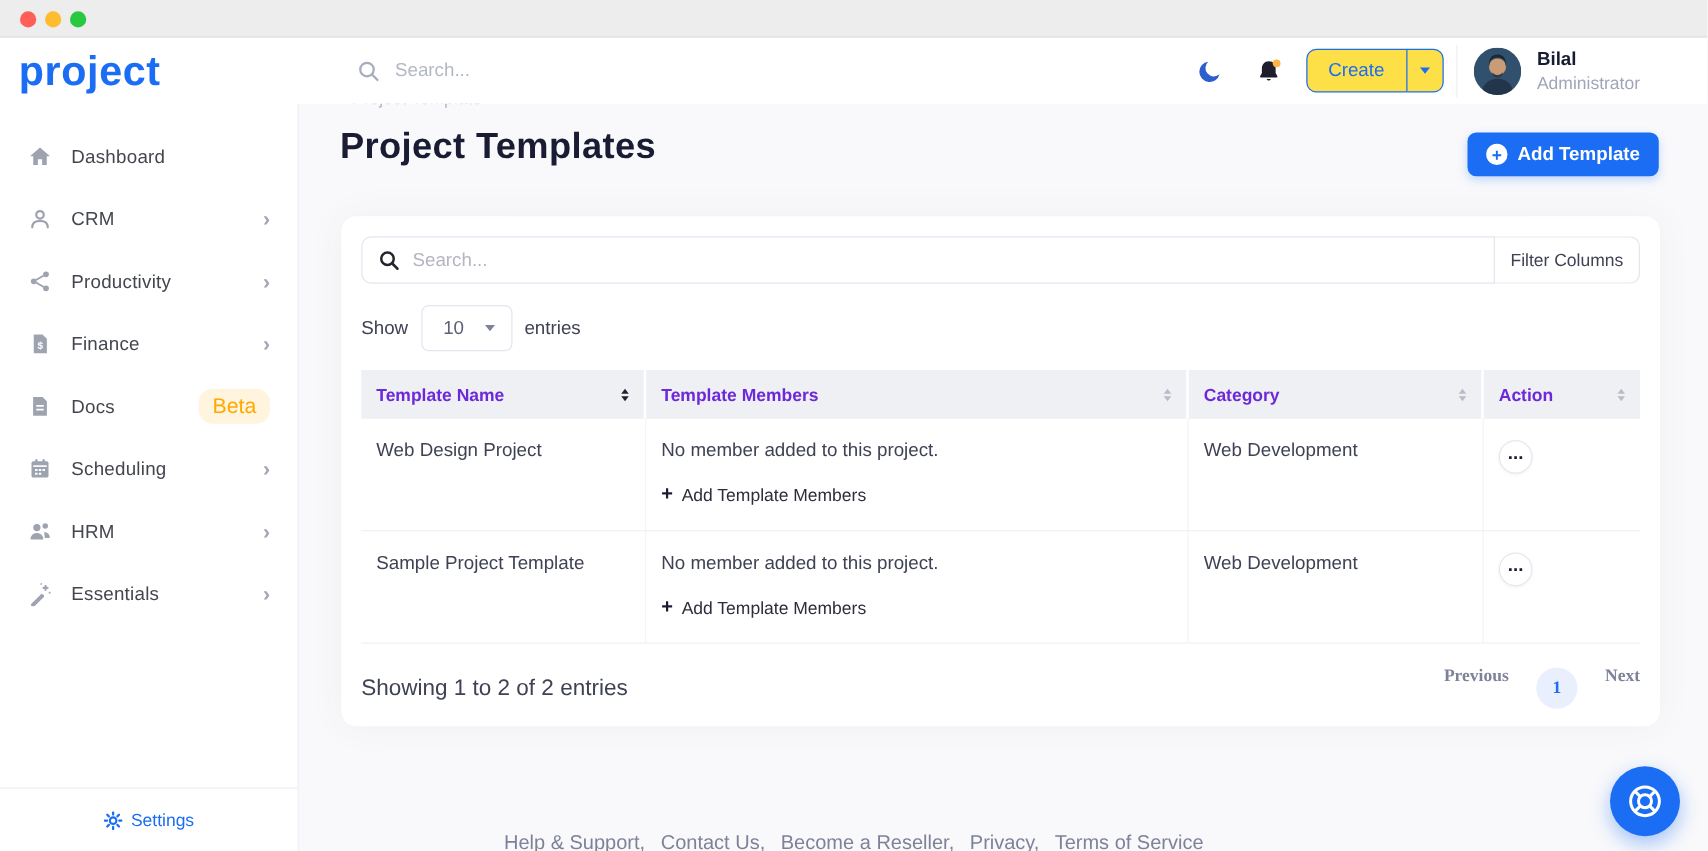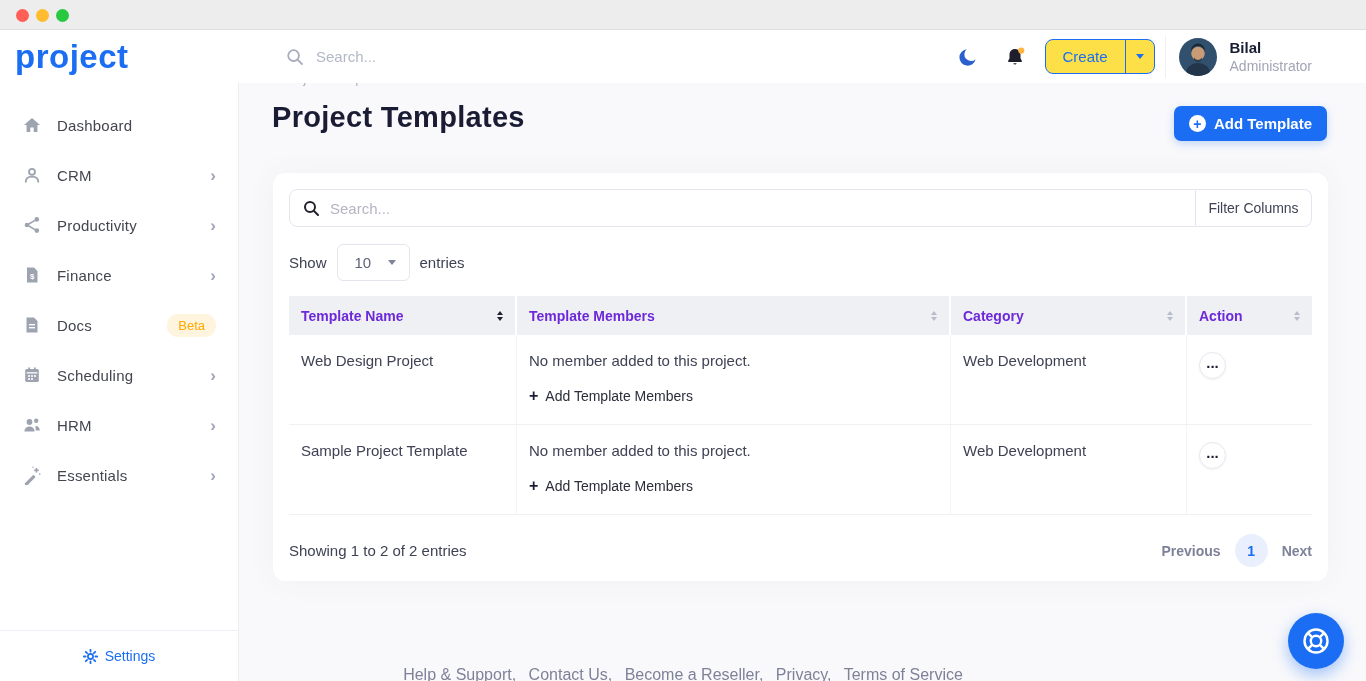--- a/index.html
+++ b/index.html
@@ -41,21 +41,21 @@
   .who .nm { font-size:15px; font-weight:700; color:#181c32; line-height:19px; }
   .who .rl { font-size:14px; color:#a1a5b7; line-height:18px; }
 
   
   .sidebar { position:absolute; top:83px; left:0; width:239px; bottom:0; background:#fff;
     border-right:1px solid #ebedf3; z-index:10; padding-top:17px; }
   .sitem { height:50px; display:flex; align-items:center; padding:0 22px; cursor:pointer; }
   .sitem .ic { width:20px; height:20px; flex:0 0 auto; display:flex; align-items:center; justify-content:center; }
   .sitem .lb { margin-left:15px; font-size:15px; color:#44464f; letter-spacing:.2px; }
   .sitem .chev { margin-left:auto; color:#a1a5b7; font-size:17px; line-height:1; font-weight:700; }
-  .badge { margin-left:auto; background:#fff4de; color:#ffa800; font-size:13px;
+  .badge { margin-left:auto; background:#fff4de; color:#ffa800; font-size:17px;
     padding:4px 11px; border-radius:11px; }
   .side-foot { position:absolute; bottom:0; left:0; right:0; height:51px;
     border-top:1px solid #eff0f5; display:flex; align-items:center; justify-content:center;
     gap:7px; color:#1b6ef3; font-size:14px; cursor:pointer; background:#fff; }
 
   
   .main { position:absolute; left:240px; top:83px; right:0; bottom:0; background:#f9f9fb; }
   .breadcrumb { position:absolute; left:33px; top:-13px; font-size:14px; color:#b5b5c3; }
   .page-title { position:absolute; left:32px; top:18px; font-size:29px; font-weight:800;
     color:#191c33; letter-spacing:.3px; }
@@ -105,23 +105,23 @@
   .td:last-child { border-right:none; }
   .add-member { margin-top:19px; display:flex; align-items:center; gap:7px; font-size:14px;
     color:#2b2d3a; cursor:pointer; }
   .add-member .pl { font-weight:800; font-size:16px; color:#191c33; line-height:1; }
   .more-btn { width:27px; height:27px; border:1px solid #e7e8ee; border-radius:50%;
     background:#fff; display:flex; align-items:center; justify-content:center;
     box-shadow:0 1px 3px rgba(0,0,0,.05); cursor:pointer; color:#191c33;
     font-size:15px; font-weight:800; line-height:1; padding-bottom:6px; }
 
   .card-foot { margin-top:19px; display:flex; justify-content:space-between; align-items:center; }
-  .summary { font-size:15px; color:#3f4254; }
-  .pager { display:flex; align-items:center; gap:14px; font-size:14px; font-weight:700;
-    color:#7e8299; }
+  .summary { font-size:18px; color:#3f4254; }
+  .pager { display:flex; gap:22px; font-size:14px; font-weight:700;
+    color:#7e8299;font-family:Liberation Serif, serif; }
   .pager .pbtn { cursor:pointer; }
   .page-circle { width:33px; height:33px; border-radius:50%; background:#e9effd;
     color:#1b6ef3; display:flex; align-items:center; justify-content:center; cursor:pointer; }
 
   
   .foot-links { position:absolute; left:0; top:666px; width:100%; text-align:center;
     color:#7e8299; font-size:16px; z-index:5; }
   .foot-links span { cursor:pointer; }
   .foot-links .sep { margin-right:8px; cursor:default; }
   .fab { position:absolute; left:1288px; top:613px; width:56px; height:56px; border-radius:50%;

